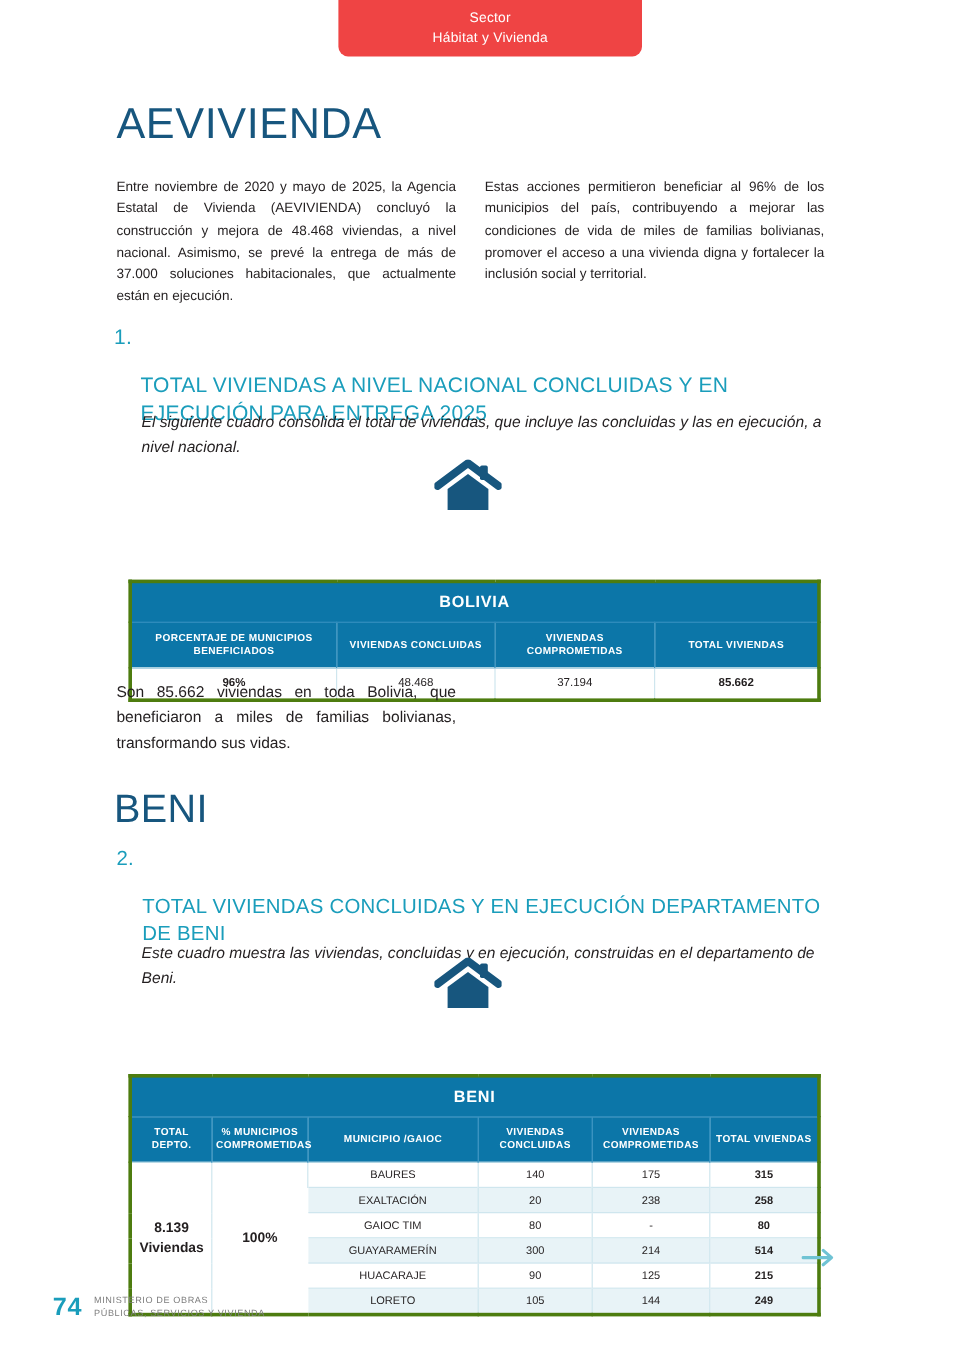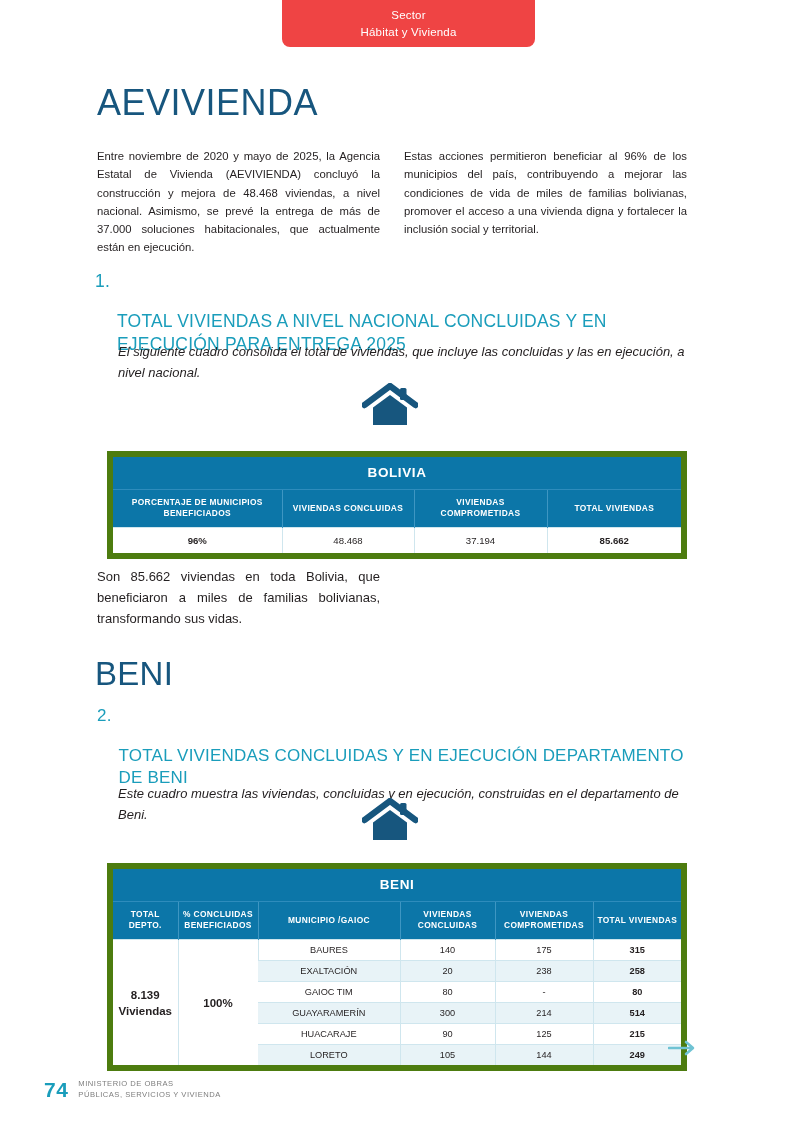--- a/index.html
+++ b/index.html
@@ -120,21 +120,22 @@
   
   .house-icon { position: absolute; }
   #house1 { left: 362px; top: 383px; }
   #house2 { left: 362px; top: 798px; }
 
   
   .tbl {
     position: absolute;
     border-collapse: collapse;
     table-layout: fixed;
-    border: 6px solid #4d7c0f;
+    border: 3px solid #4d7c0f;
+    margin-top: 32px;
   }
   #tbl-bolivia { left: 107px; top: 451px; width: 574px; }
   #tbl-beni    { left: 107px; top: 863px; width: 574px; }
 
   .tbl .title-row td {
     background: #0c76a8;
     color: #ffffff;
     text-align: center;
     font-weight: bold;
     font-size: 13.5px;
@@ -297,21 +298,21 @@
     <col style="width:95px">
       <col style="width:98px">
       <col style="width:91px">
   </colgroup>
   <tbody>
     <tr class="title-row">
       <td colspan="6">BENI</td>
     </tr>
     <tr class="head-row">
       <td>TOTAL DEPTO.</td>
-      <td>% CONCLUIDAS BENEFICIADOS</td>
+      <td>% MUNICIPIOS COMPROMETIDAS</td>
       <td>MUNICIPIO /GAIOC</td>
       <td>VIVIENDAS CONCLUIDAS</td>
       <td>VIVIENDAS COMPROMETIDAS</td>
       <td>TOTAL VIVIENDAS</td>
     </tr>
 
     <tr>
       <td class="span-cell" rowspan="6">
         <div>8.139</div>
         <div>Viviendas</div>

